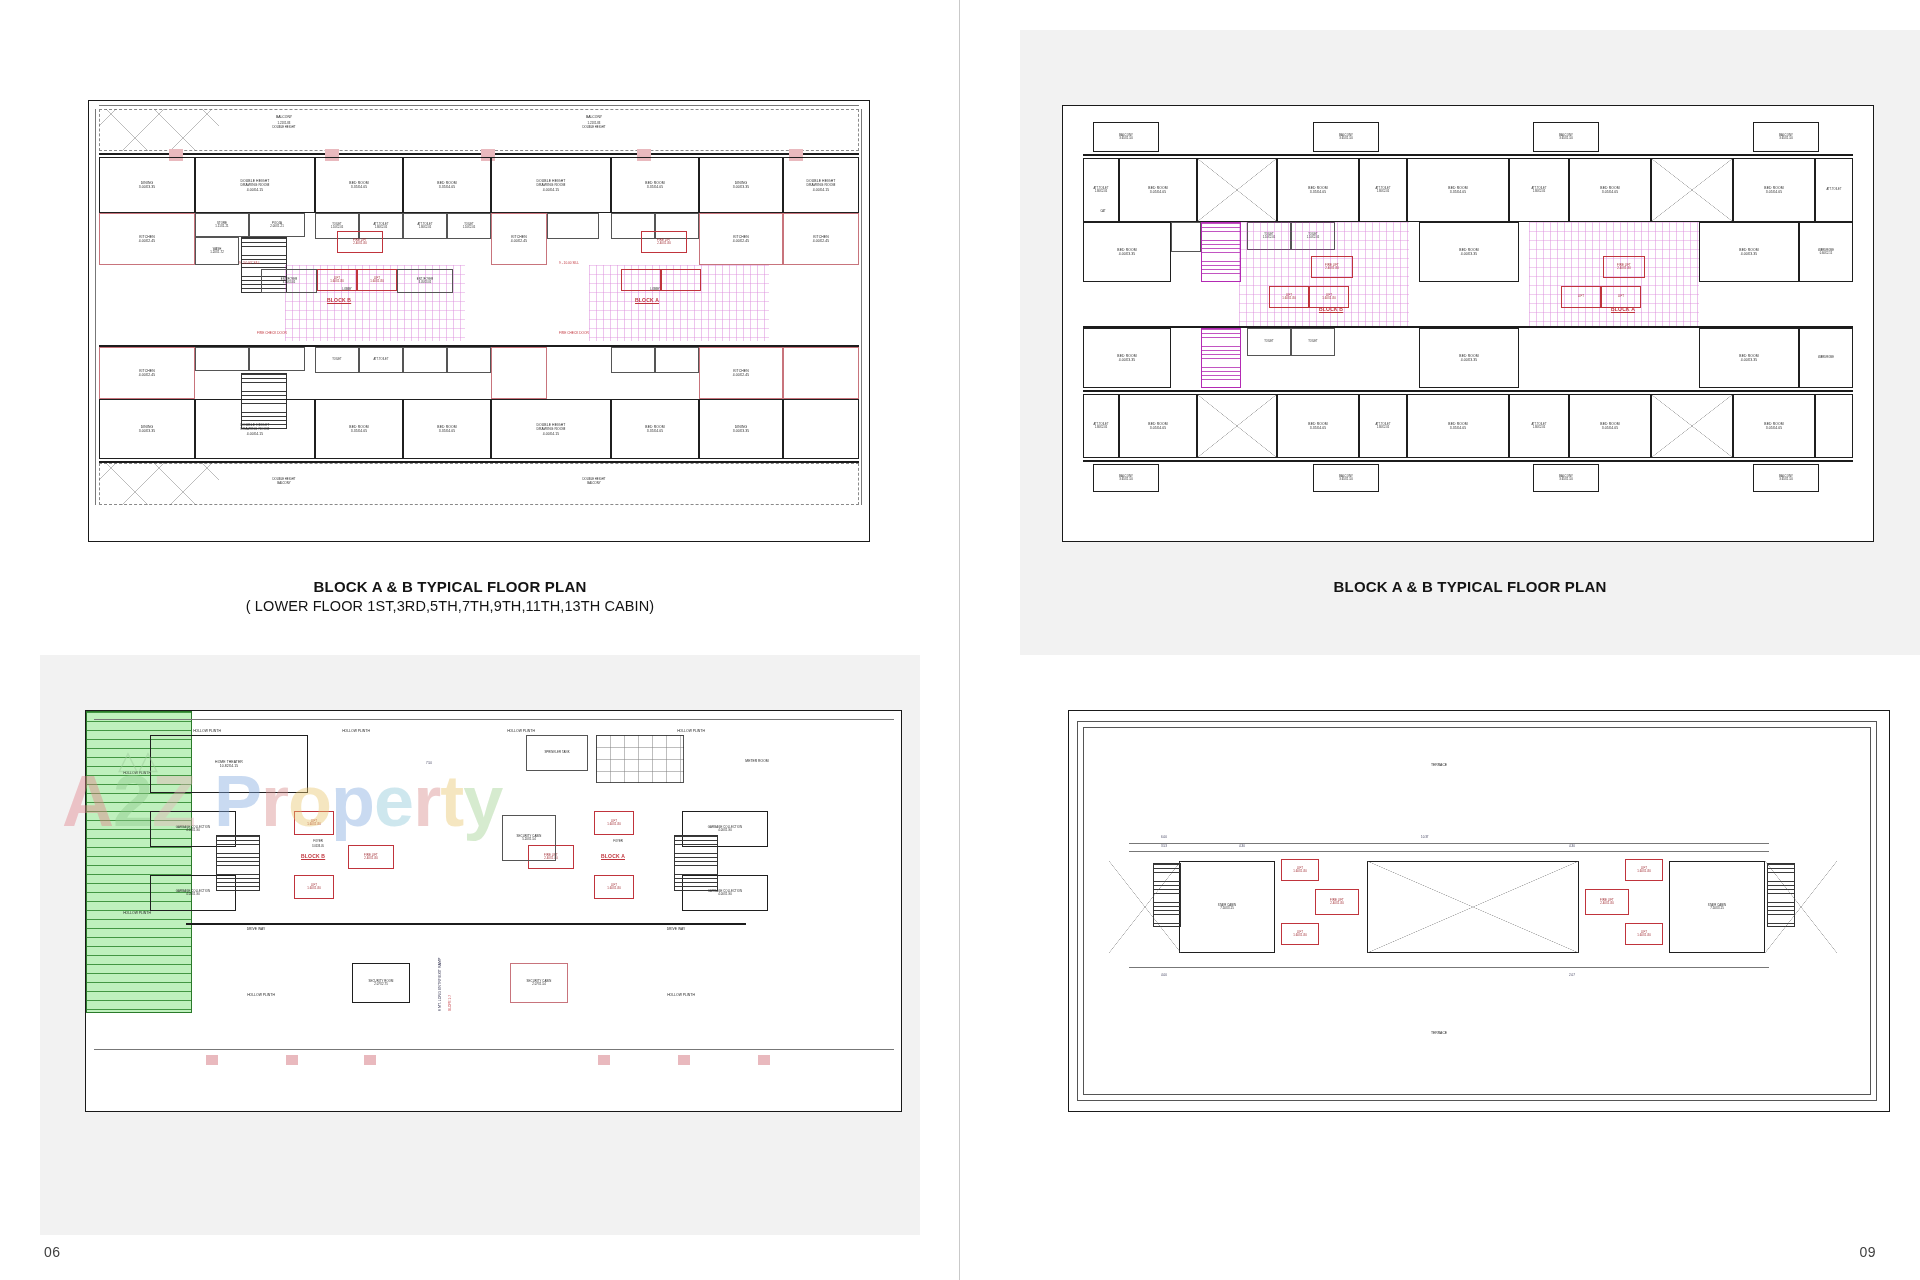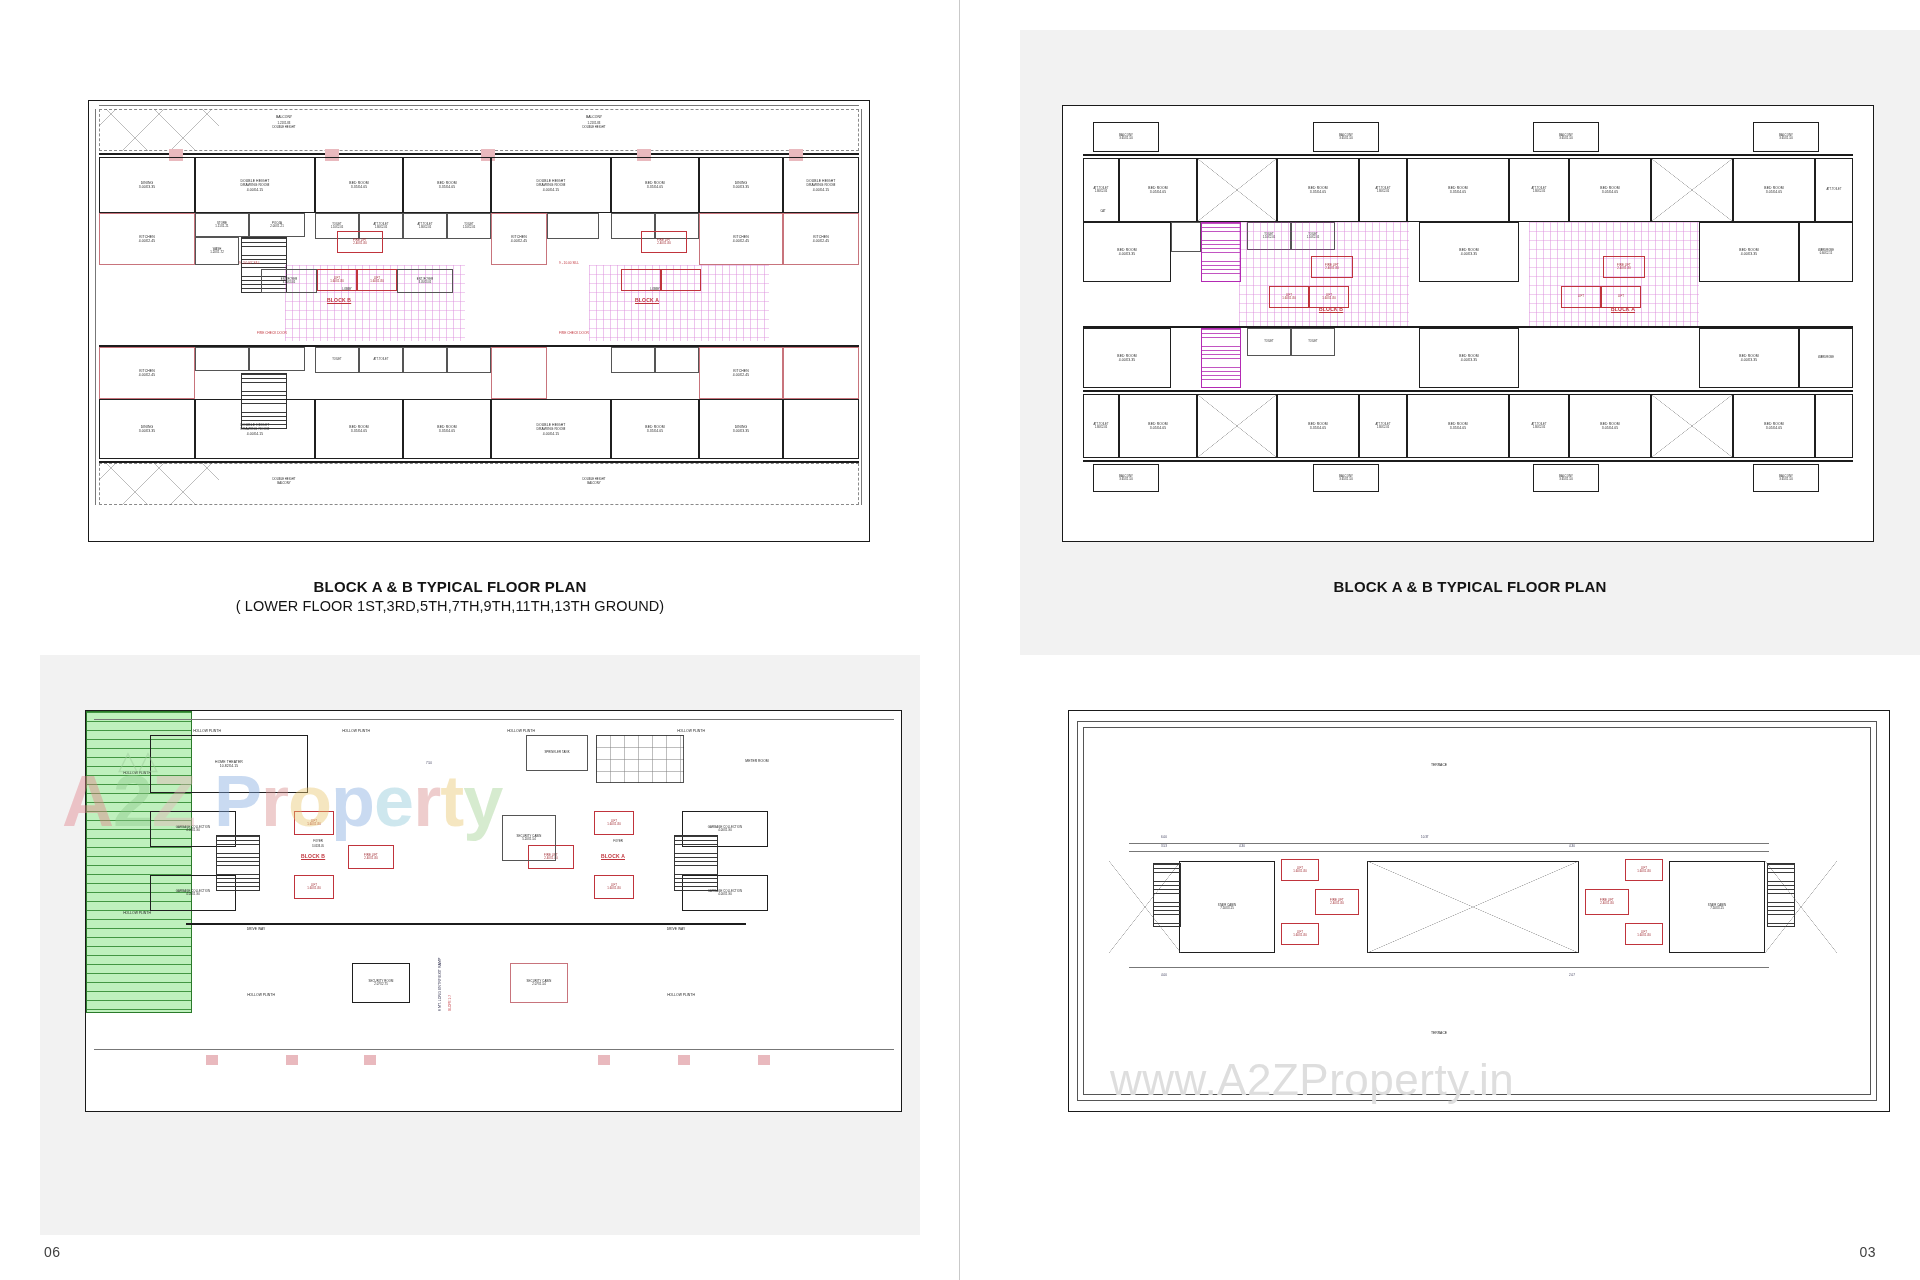--- a/index.html
+++ b/index.html
@@ -386,21 +386,21 @@
       <div class="redtext" style="left:470px;top:230px;">FIRE CHECK DOOR</div>
       <div class="redtext" style="left:470px;top:160px;">9 - 10.00 SILL</div>
 
       <div class="cad" style="left:10px;top:4px;width:760px;height:1px;background:#777;"></div>
       <div class="cad" style="left:6px;top:8px;width:1px;height:396px;background:#777;"></div>
       <div class="cad" style="left:772px;top:8px;width:1px;height:396px;background:#777;"></div>
     </div>
 
     <div class="caption" id="cap-lower">
       <div class="line1">BLOCK A &amp; B TYPICAL FLOOR PLAN</div>
-      <div class="line2">( LOWER FLOOR 1ST,3RD,5TH,7TH,9TH,11TH,13TH GROUND)</div>
+      <div class="line2">( LOWER FLOOR 1ST,3RD,5TH,7TH,9TH,11TH,13TH CABIN)</div>
     </div>
 
     <div class="panel" id="panel-ground"></div>
 
     <div class="plan-frame" id="frame-ground">
 
       <div class="plaintext" style="left:86px;top:18px;width:70px;">HOLLOW PLINTH</div>
       <div class="plaintext" style="left:235px;top:18px;width:70px;">HOLLOW PLINTH</div>
       <div class="plaintext" style="left:400px;top:18px;width:70px;">HOLLOW PLINTH</div>
       <div class="plaintext" style="left:570px;top:18px;width:70px;">HOLLOW PLINTH</div>
@@ -724,20 +724,19 @@
       <div class="cad" style="left:60px;top:256px;width:640px;height:1px;background:#777;"></div>
       <div class="dimtext" style="left:92px;top:124px;">6.00</div>
       <div class="dimtext" style="left:352px;top:124px;">10.37</div>
       <div class="dimtext" style="left:92px;top:133px;">3.53</div>
       <div class="dimtext" style="left:170px;top:133px;">4.30</div>
       <div class="dimtext" style="left:500px;top:133px;">4.30</div>
       <div class="dimtext" style="left:92px;top:262px;">4.00</div>
       <div class="dimtext" style="left:500px;top:262px;">2.07</div>
     </div>
 
-    <div id="wm-grey" style="left:150px;top:1055px;">www.A2ZProperty.in</div>
-
-
-    <div class="pageno" id="pageno-right">03</div>
+
+
+    <div class="pageno" id="pageno-right">09</div>
   </div>
 
   <div class="gutter"></div>
 </div>
 
 </body></html>

